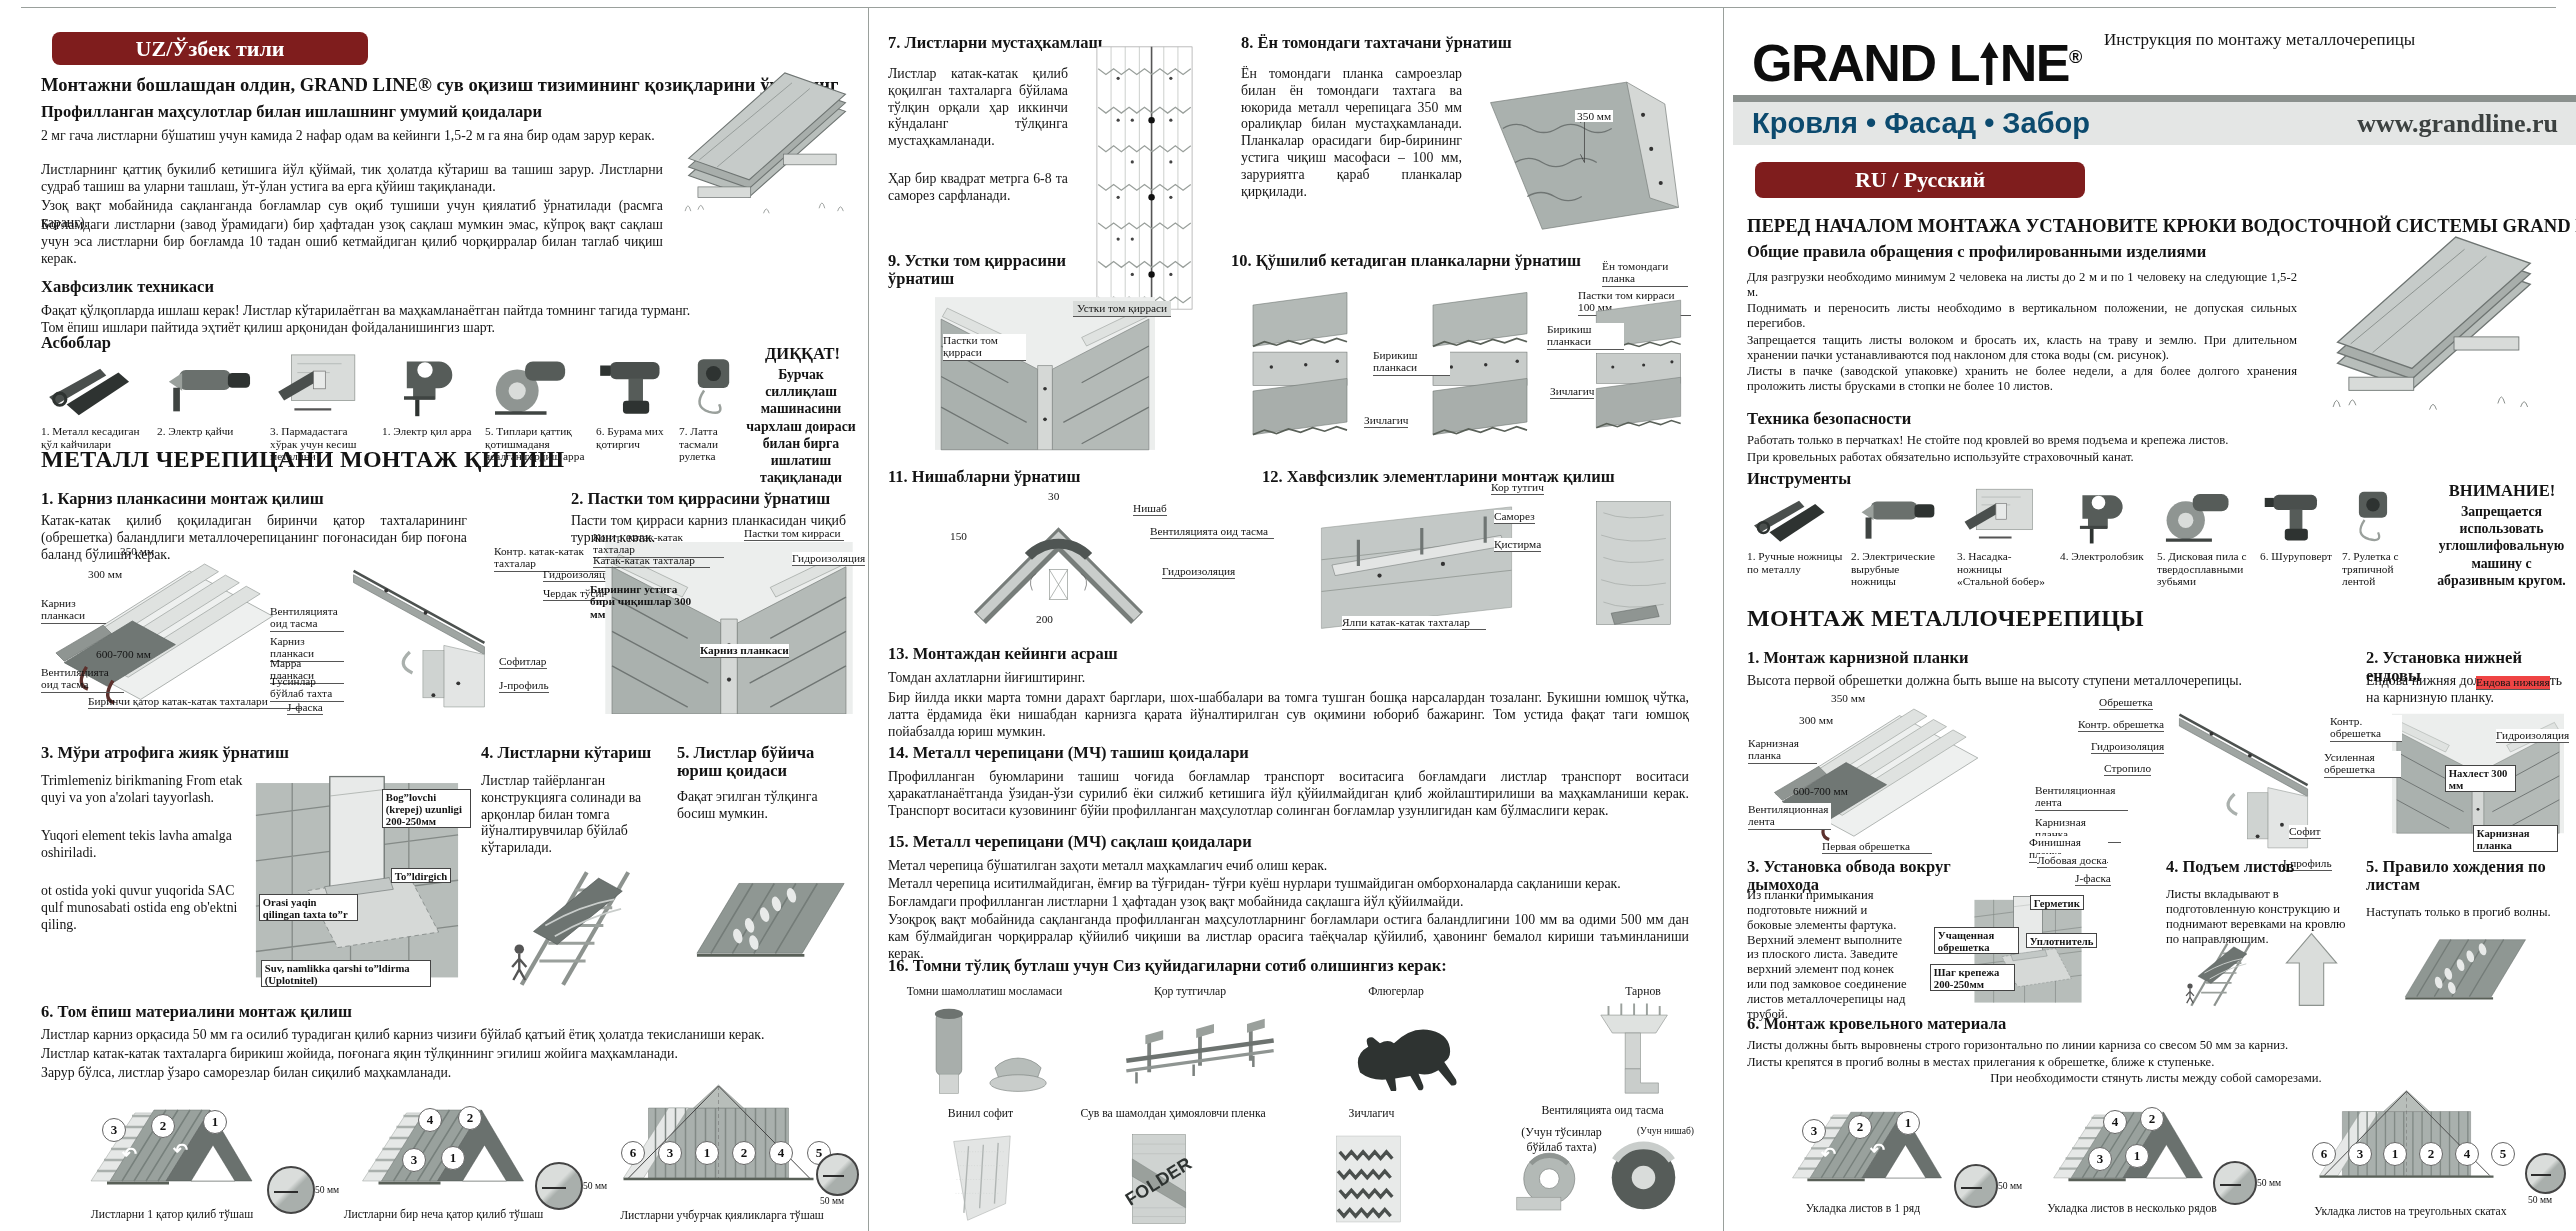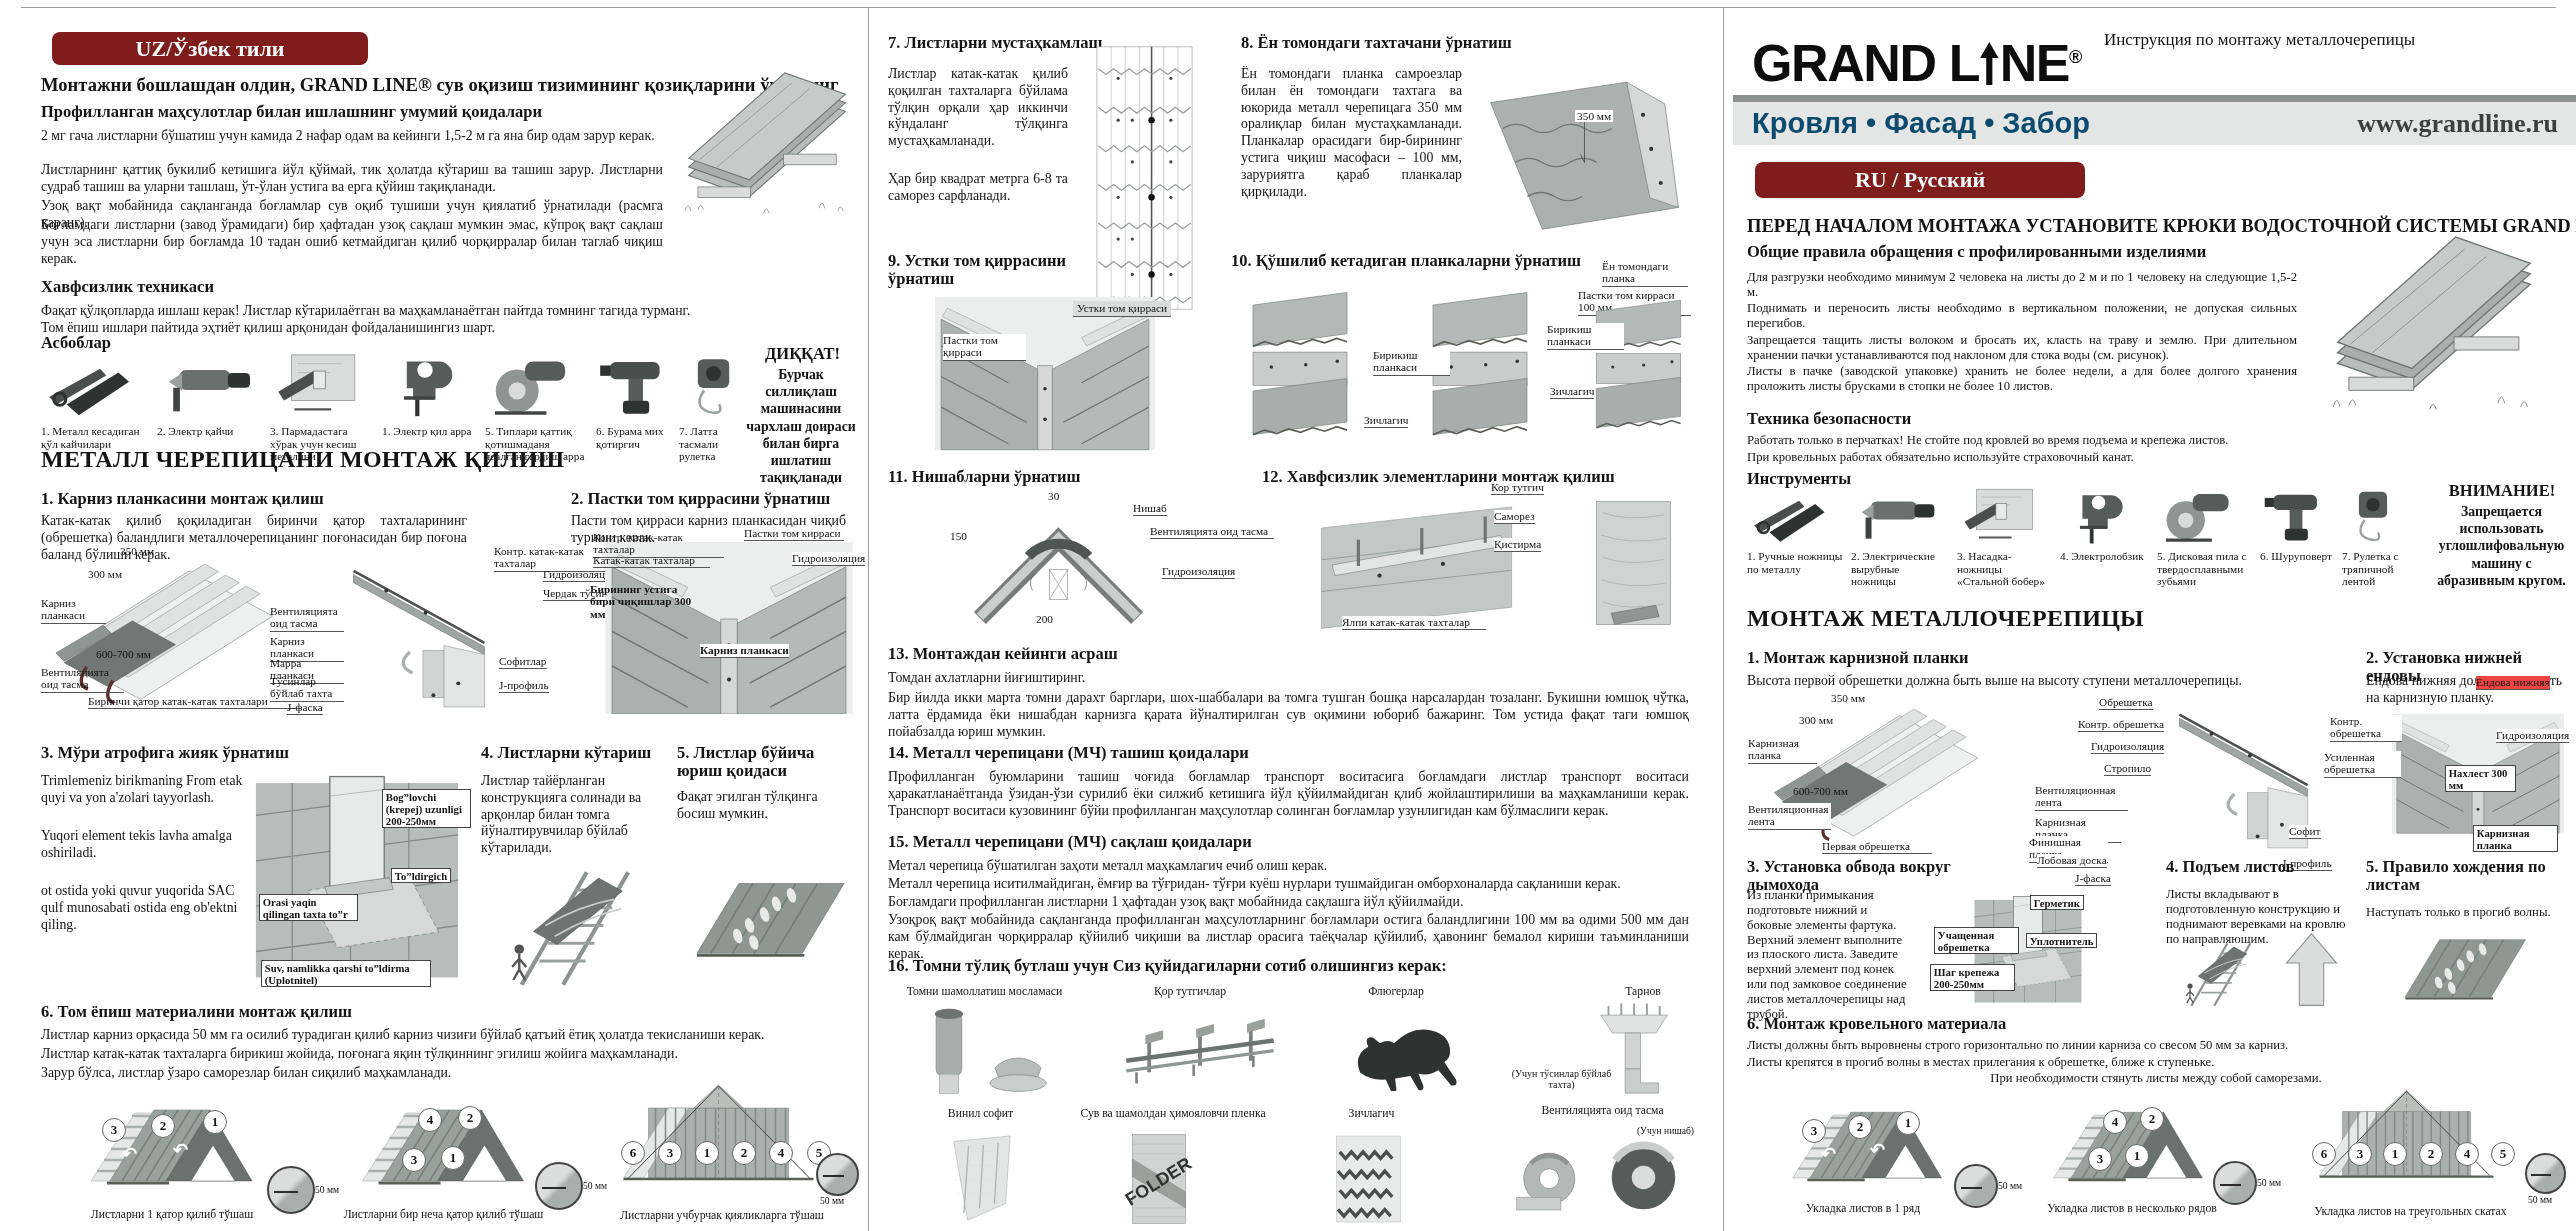--- a/index.html
+++ b/index.html
@@ -561,21 +561,21 @@
         <use href="#p-cat"></use>
       </svg>
   <svg class="abs" style="left:1589px;top:1001px;width:103px;height:96px" viewBox="0 0 150 140" width="103" height="96">
         <use href="#p-gutter"></use>
       </svg>
 
   <div class="cap abs" style="left:915px;top:1107px;width:131px">Винил софит</div>
   <div class="cap abs" style="left:1070px;top:1107px;width:206px">Сув ва шамолдан ҳимояловчи пленка</div>
   <div class="cap abs" style="left:1313px;top:1107px;width:117px">Зичлагич</div>
   <div class="cap abs" style="left:1513px;top:1104px;width:179px">Вентиляцията оид тасма</div>
-  <div class="cap abs" style="left:1510px;top:1068px;width:103px;font-size:10px">(Учун тўсинлар бўйлаб тахта)</div>
+  <div class="cap abs" style="left:1510px;top:1125px;width:103px;font-size:12px">(Учун тўсинлар бўйлаб тахта)</div>
   <div class="cap abs" style="left:1631px;top:1125px;width:69px;font-size:9.6px">(Учун нишаб)</div>
   <svg class="abs" style="left:930px;top:1133px;width:103px;height:93px" viewBox="0 0 150 135" width="103" height="93">
         <use href="#p-soffit"></use>
       </svg>
   <svg class="abs" style="left:1121px;top:1131px;width:76px;height:96px" viewBox="0 0 110 140" width="76" height="96">
         <use href="#p-film"></use>
       </svg>
   <div class="abs" style="left:1121px;top:1169px;width:83px;font-family:'Liberation Sans',sans-serif;font-weight:bold;font-size:18px;color:#2e3331;transform:rotate(-32deg)">FOLDER</div>
   <svg class="abs" style="left:1327px;top:1131px;width:83px;height:96px" viewBox="0 0 120 140" width="83" height="96">
         <use href="#p-seal"></use>

